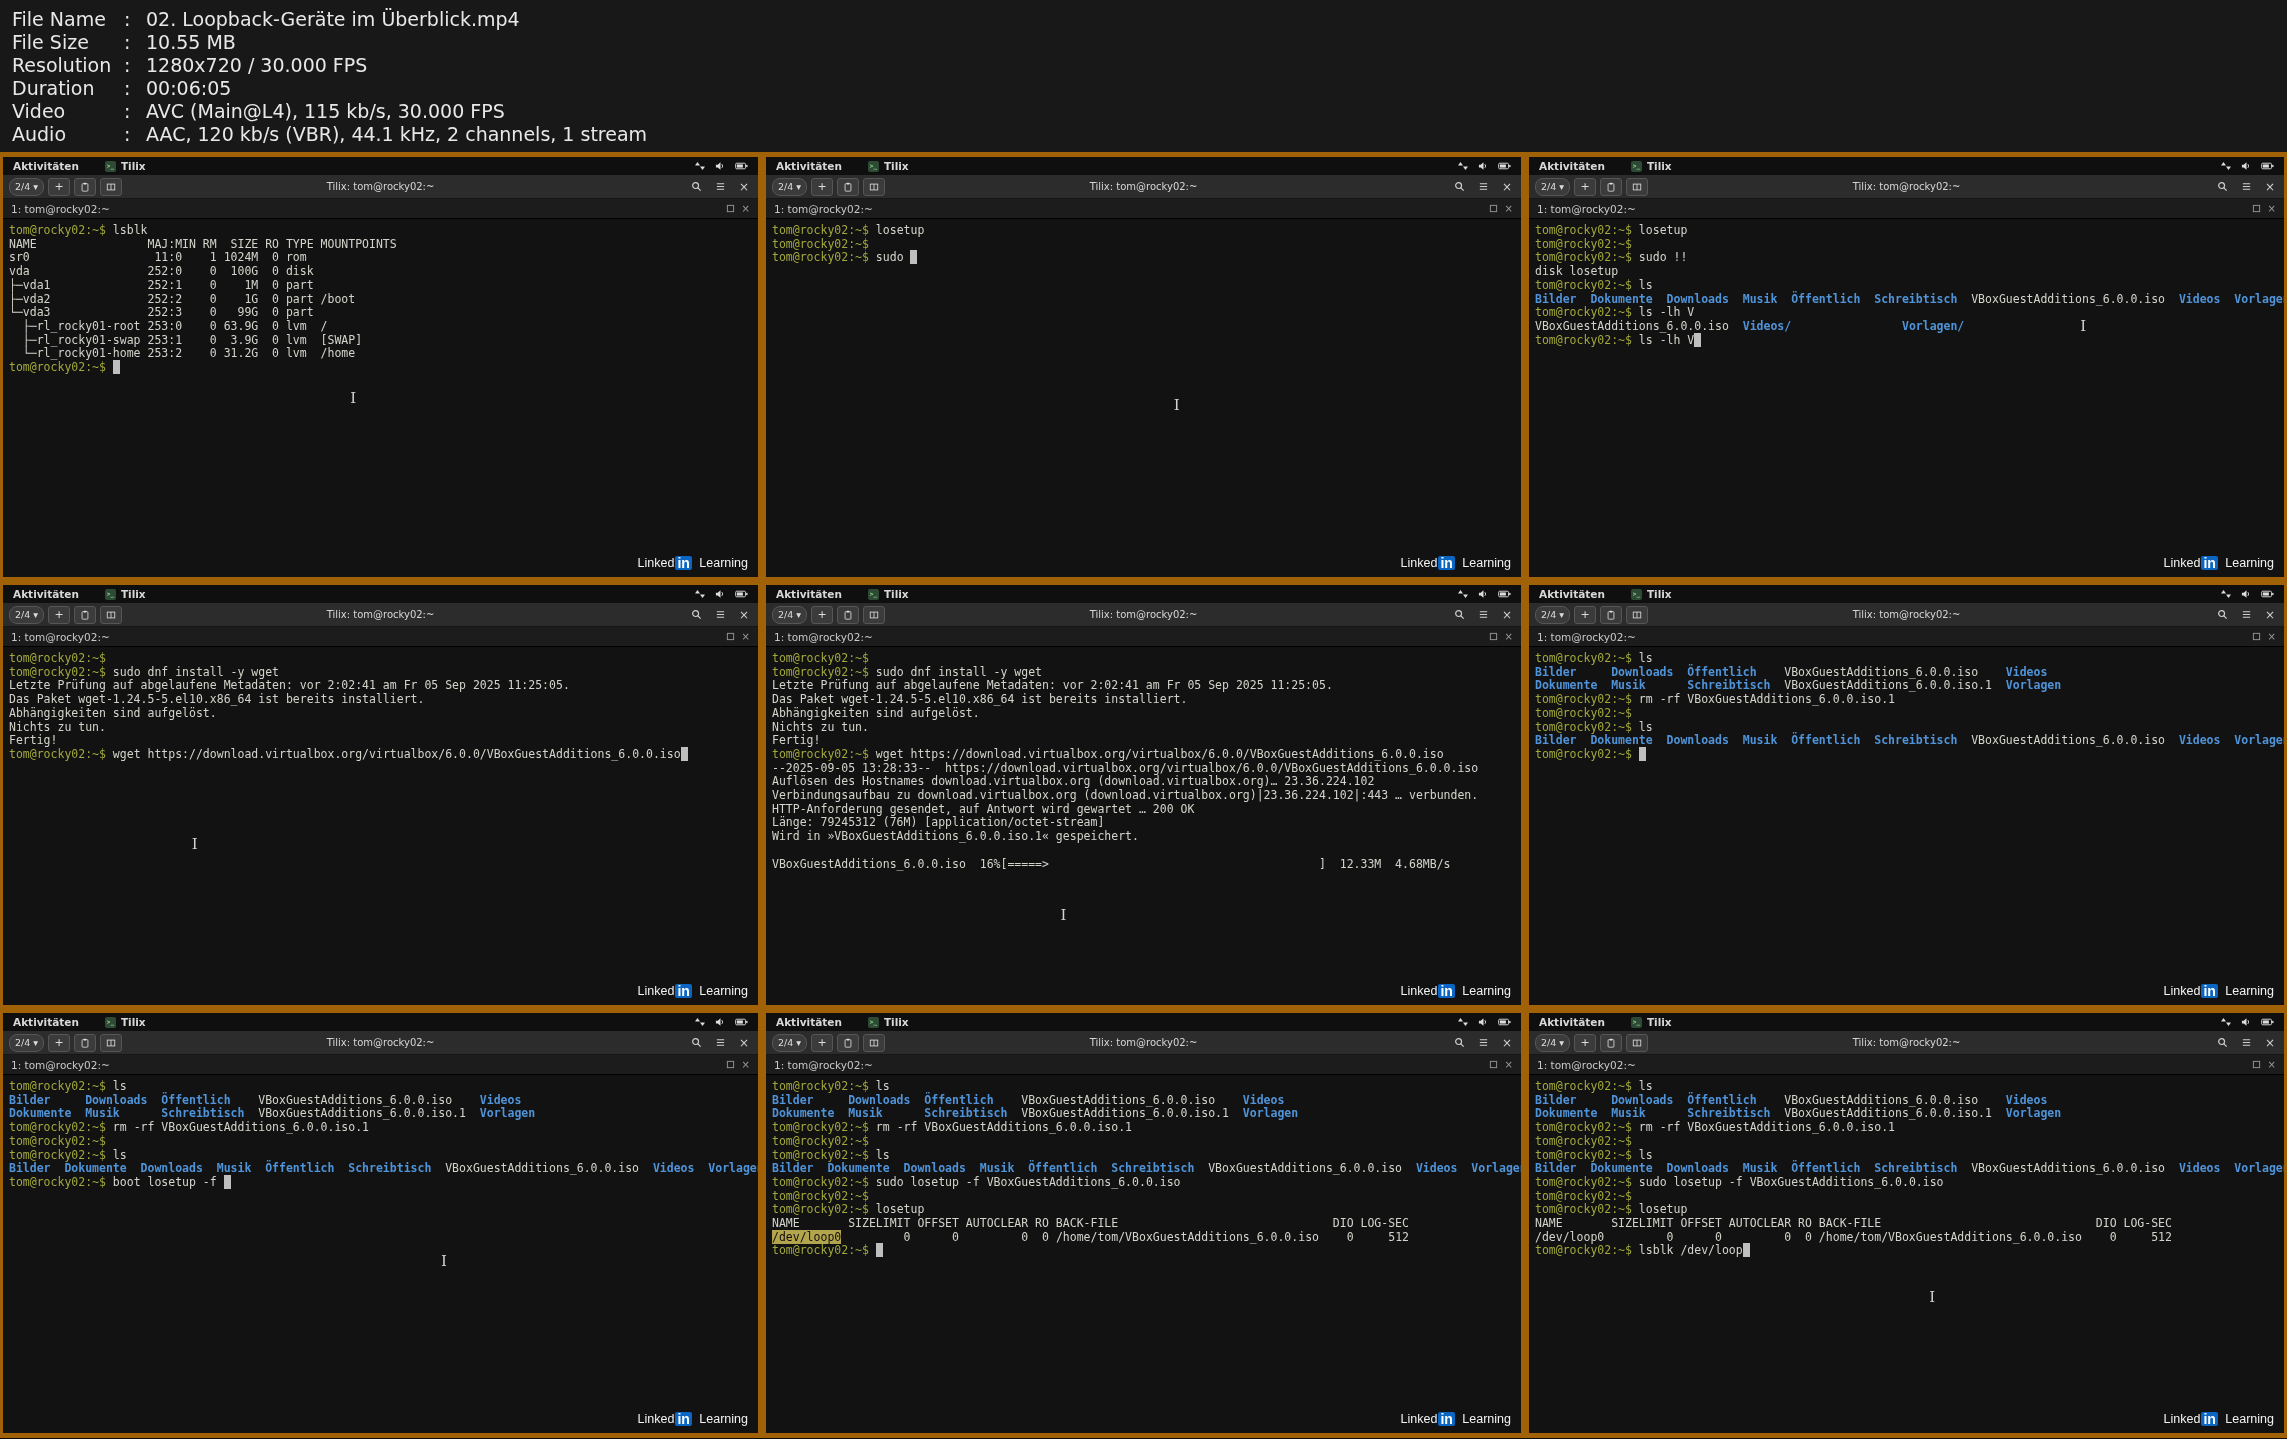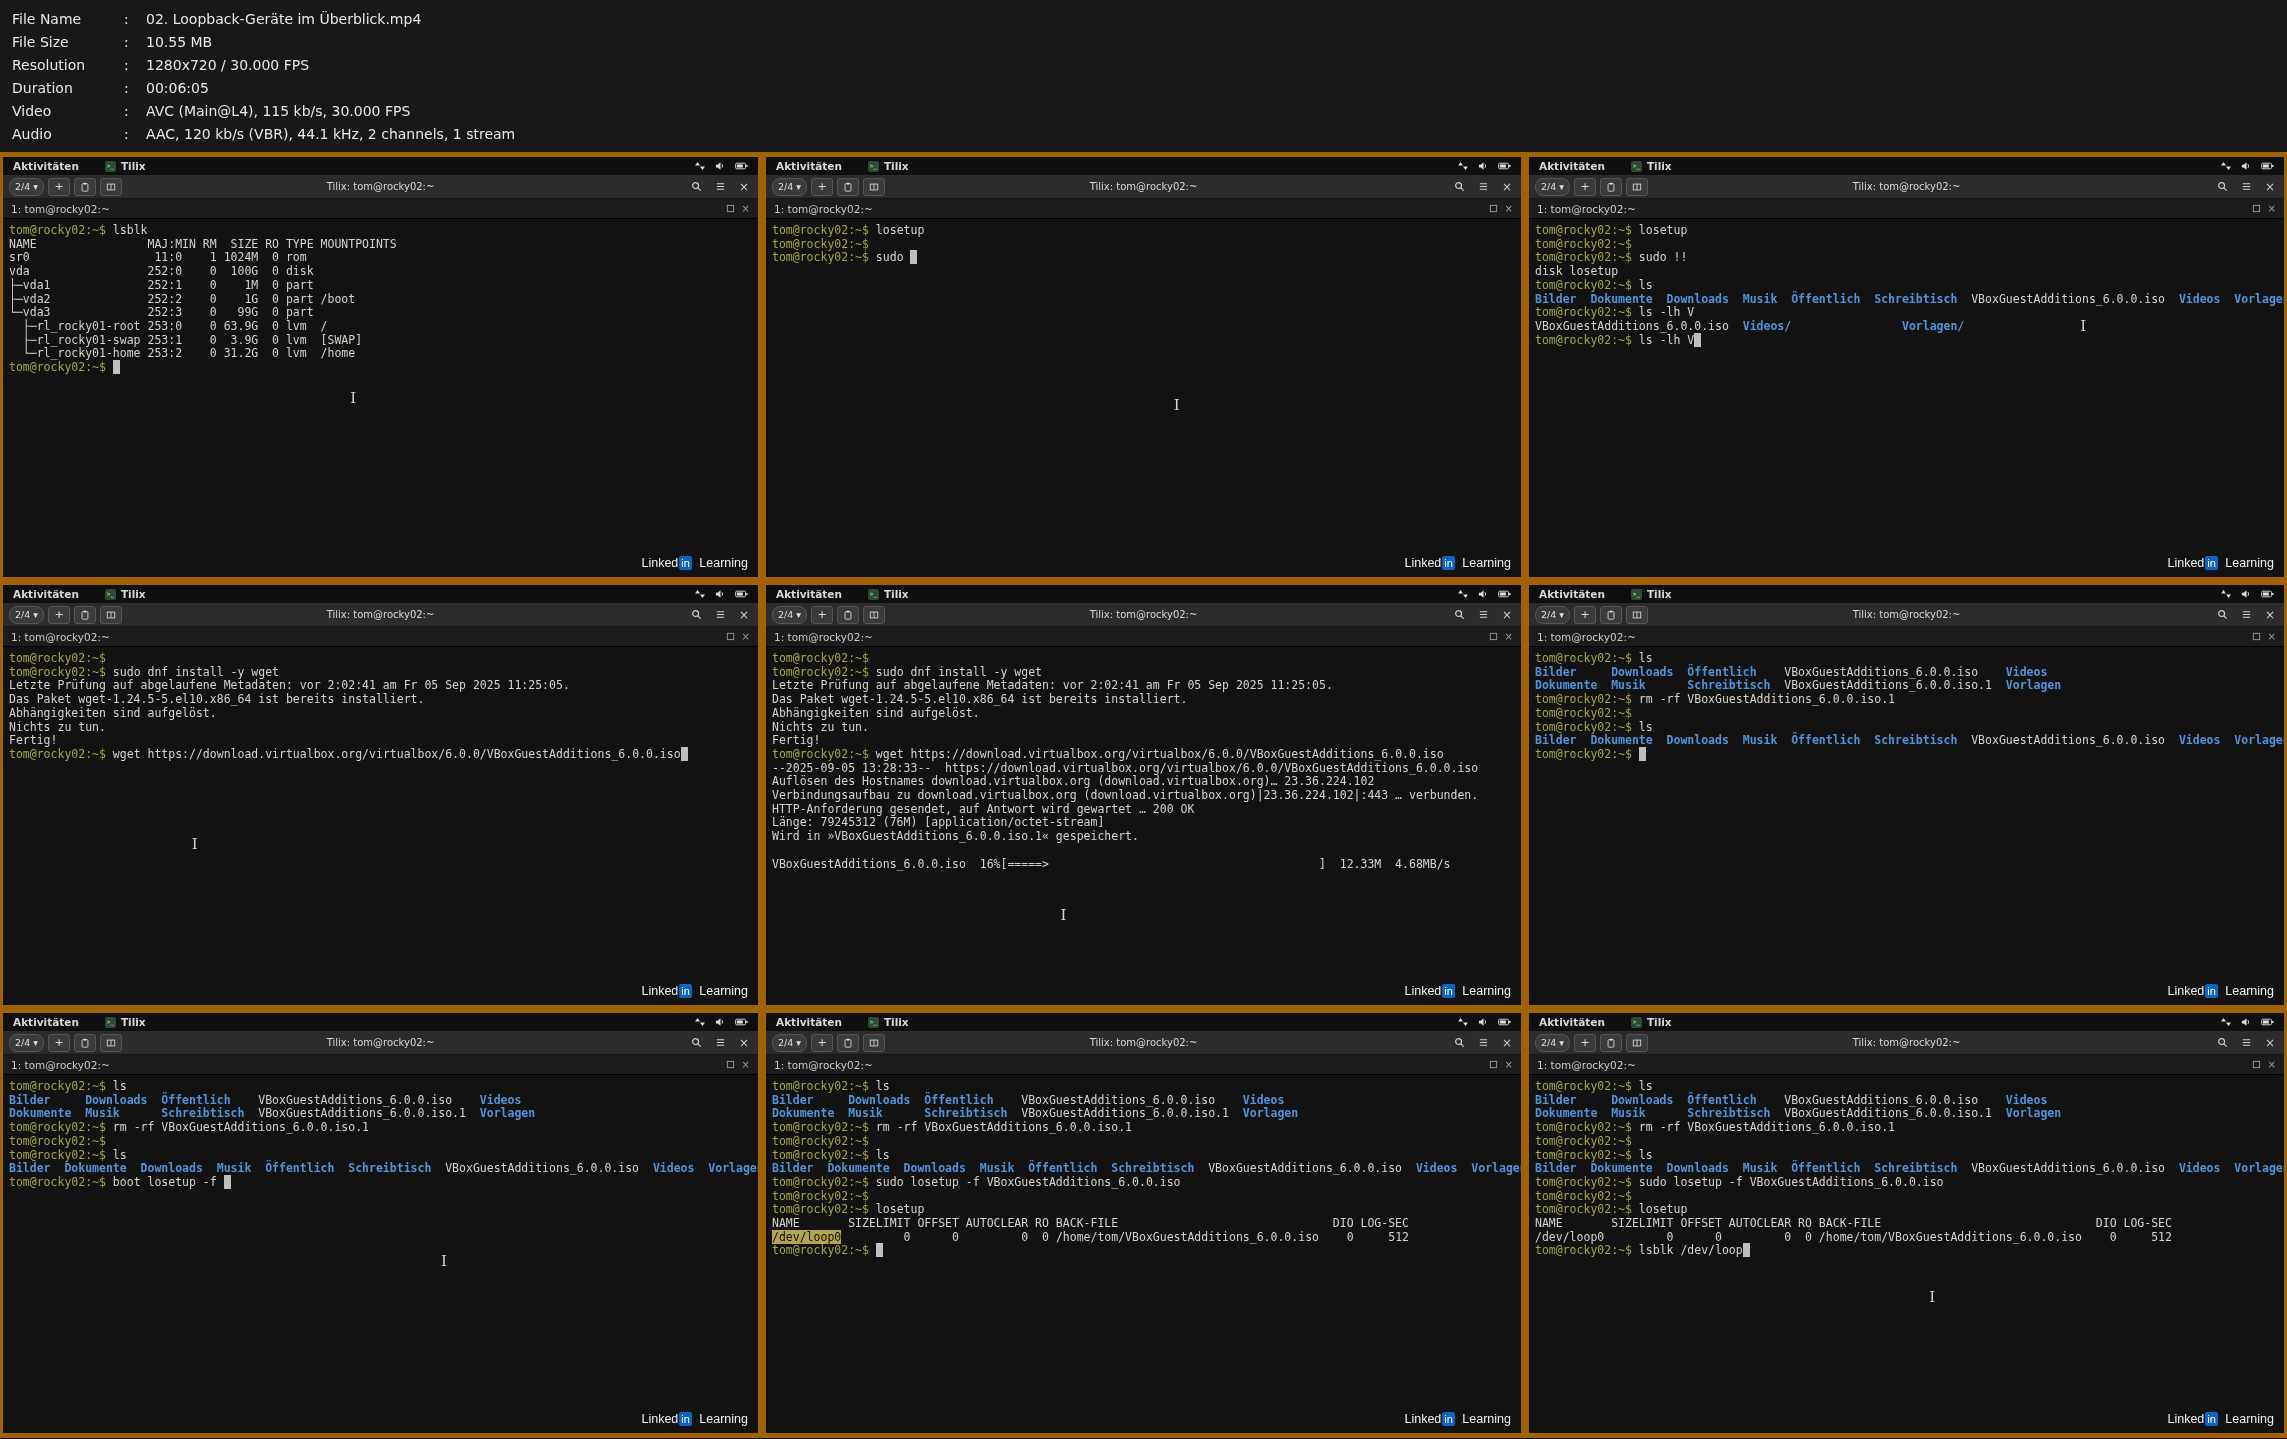--- a/index.html
+++ b/index.html
@@ -1,20 +1,20 @@
 <!DOCTYPE html>
 <html style="--header_bg: #181818; --header_text: #e8e8e8; --topbar_bg: #0f0f0f; --titlebar_bg: #2c2c2c; --tabbar_bg: #1c1c1c; --terminal_bg: #121212; --chrome_text: #d8d8d8; --prompt: #a2a83c; --text: #d4d4cc; --dir: #4f93d8; --highlight_bg: #b3a44e; --highlight_text: #101010; --cursor: #bfbfbf; --linkedin_blue: #0a66c2;"><head>
 <meta charset="utf-8">
 <style>
   html,body{margin:0;padding:0;}
   body{width:2287px;height:1439px;background:#0b0b0b;font-family:"DejaVu Sans",sans-serif;overflow:hidden;}
 
   
   .file-info{background:var(--header_bg);padding:8px 0 6px 12px;}
-  .hrow{display:flex;font-size:14px;line-height:23px;color:var(--header_text);}
+  .hrow{display:flex;font-size:19px;line-height:23px;color:var(--header_text);}
   .hlabel{width:112px;}
   .hsep{width:22px;}
 
   
   .grid{display:grid;grid-template-columns:repeat(3,1fr);gap:8px;padding:5px 3px;background:#a16207;}
   .cell{height:420px;background:var(--terminal_bg);display:flex;flex-direction:column;position:relative;overflow:hidden;}
 
   
   .topbar{height:18px;background:var(--topbar_bg);display:flex;align-items:center;padding:0 10px;color:var(--chrome_text);font-size:10.5px;flex:0 0 auto;}
   .tb-activities{display:flex;align-items:center;gap:4px;font-weight:600;}
@@ -40,21 +40,21 @@
   .tline{white-space:pre;font-family:"DejaVu Sans Mono",monospace;font-size:11.5px;line-height:13.7px;min-height:13.7px;}
   .c-p{color:var(--prompt);}
   .c-t{color:var(--text);}
   .c-d{color:var(--dir);font-weight:bold;}
   .c-hl{background:var(--highlight_bg);color:var(--highlight_text);}
   .c-cur{background:var(--cursor);color:transparent;}
   .ibeam{position:absolute;font-family:"DejaVu Serif",serif;font-size:15px;color:#d2d2d2;line-height:1;pointer-events:none;}
 
   
   .watermark{position:absolute;right:10px;bottom:7px;font-family:"Liberation Sans",sans-serif;font-size:12.5px;color:#f2f2f2;display:flex;align-items:center;white-space:pre;}
-  .inbadge{display:inline-block;background:var(--linkedin_blue);color:#fff;border-radius:2px;padding:0 2px;margin:0 4px 0 1px;font-weight:normal;font-size:11px;line-height:14px;}
+  .inbadge{display:inline-block;background:var(--linkedin_blue);color:#fff;border-radius:2px;padding:0 2px;margin:0 4px 0 1px;font-weight:bold;font-size:14px;line-height:14px;}
   svg{display:block;}
 </style>
 </head>
 <body>
 
 <header class="file-info">
   <div class="hrow">
     <span class="hlabel">File Name</span>
     <span class="hsep">:</span>
     <span class="hvalue">02. Loopback-Geräte im Überblick.mp4</span>

